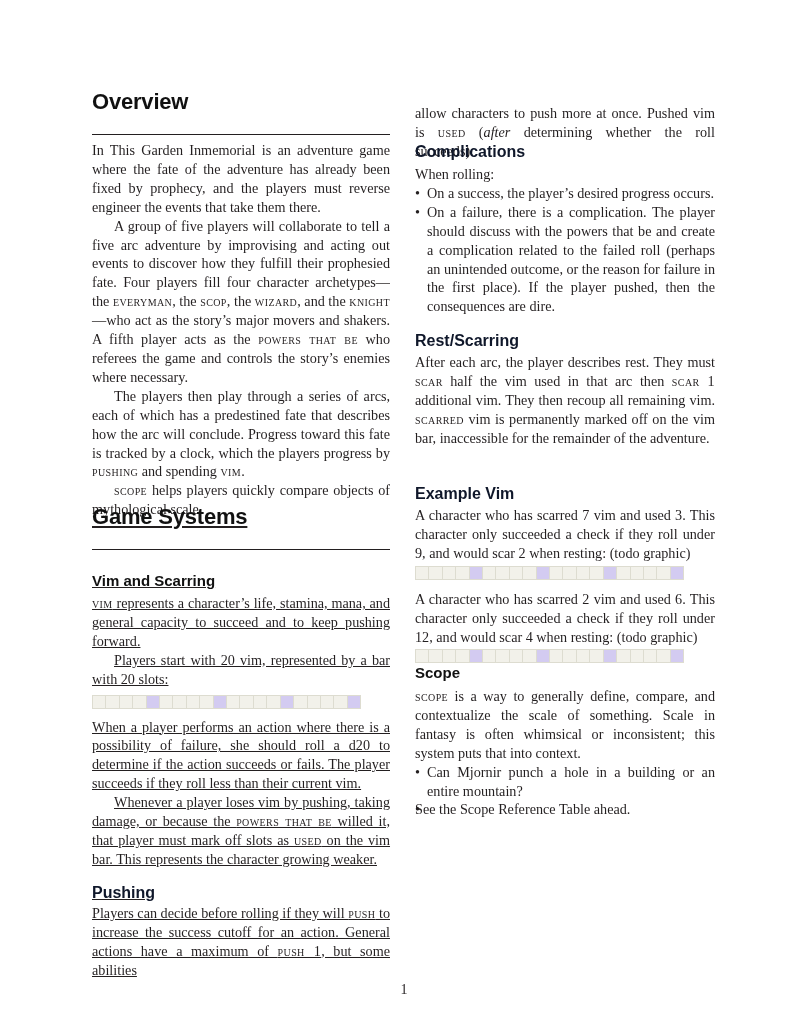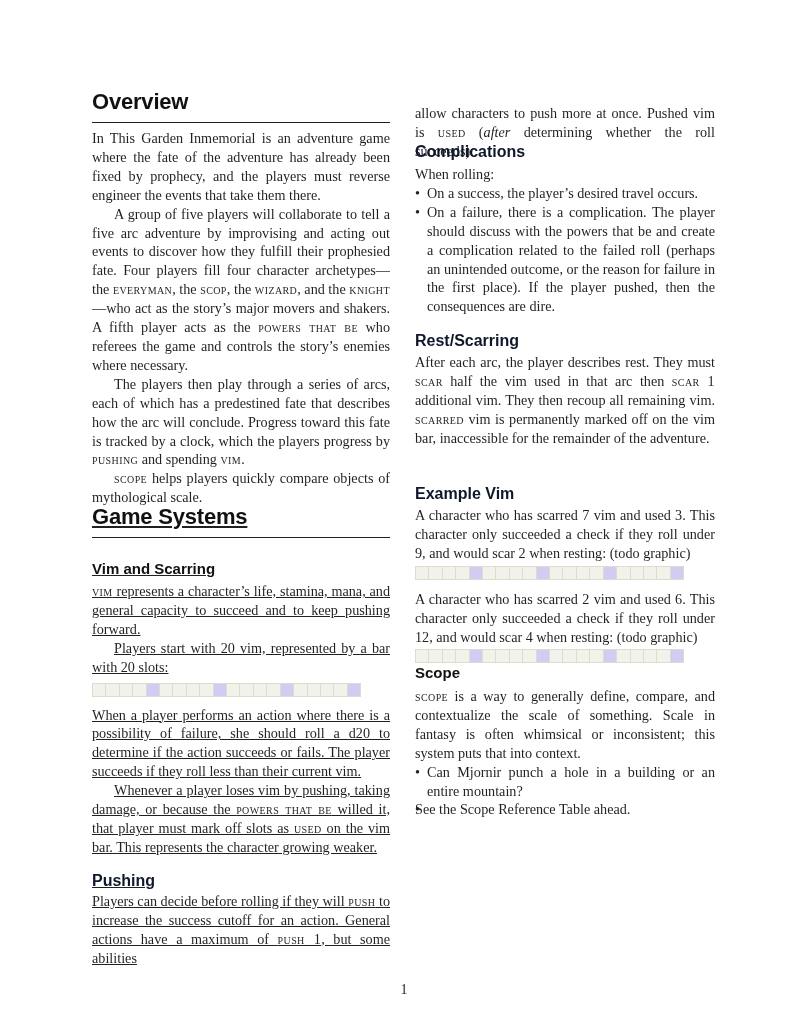--- a/index.html
+++ b/index.html
@@ -4,21 +4,21 @@
 <style>
   html, body { margin: 0; padding: 0; background: #ffffff; }
   body { width: 808px; height: 1035px; position: relative; overflow: hidden; color: #231f20; }
   .page { position: absolute; left: 0; top: 0; width: 808px; height: 1035px; }
   .col { position: absolute; top: 0; font-family: "Liberation Serif", "DejaVu Serif", serif; font-size: 14.2px; line-height: 18.9px; }
   .col-left { left: 92px; width: 298px; }
   .col-right { left: 415px; width: 300px; }
   p { margin: 0; text-align: justify; hyphens: auto; }
   p.indent { text-indent: 22px; }
   .sc { font-variant: small-caps; letter-spacing: 0.4px; }
-  h1 { font-family: "Liberation Sans", "DejaVu Sans", sans-serif; font-weight: bold; font-size: 22px; line-height: 26px; margin: 0; padding-bottom: 7px; border-bottom: 1.6px solid #231f20; color: #111; letter-spacing: -0.2px; }
+  h1 { font-family: "Liberation Sans", "DejaVu Sans", sans-serif; font-weight: bold; font-size: 22px; line-height: 26px; margin: 0; padding-bottom: 19px; border-bottom: 1.6px solid #231f20; color: #111; letter-spacing: -0.2px; }
   h2 { font-family: "Liberation Sans", "DejaVu Sans", sans-serif; font-weight: bold; font-size: 15px; line-height: 22px; margin: 0; color: #111; }
   h3 { font-family: "Liberation Sans", "DejaVu Sans", sans-serif; font-weight: bold; font-size: 16px; line-height: 20px; margin: 0; color: #0f172a; }
   ul { margin: 0; padding: 0; list-style: none; }
   ul li { position: relative; padding-left: 12px; text-align: justify; }
   ul li .bullet { position: absolute; left: 0; top: 0; }
   .vimbar { display: flex; height: 14px; width: 268px; }
   .slot { flex: 1 1 0; box-sizing: border-box; border: 1px solid #dddcd0; margin-right: -1px; background: #f2f1ea; }
   .slot.mark { background: #d3cbf1; }
   .pageno { position: absolute; left: 0; width: 808px; top: 982px; text-align: center; font-family: "Liberation Serif", "DejaVu Serif", serif; font-size: 14px; }
   .abs { position: absolute; left: 0; right: 0; }
@@ -83,21 +83,21 @@
 
     <div class="abs" style="top:104px;">
       <p><span>allow characters to push more at once. Pushed vim is </span><span class="sc">used</span><span> (</span><em>after</em><span> determining whether the roll succeeds).</span></p>
     </div>
 
     <div class="abs" style="top:142px;">
       <h3>Complications</h3>
       <div style="height:3px"></div>
       <p>When rolling:</p>
       <ul>
-        <li><span class="bullet">•</span><span>On a success, the player’s desired travel occurs.</span></li>
+        <li><span class="bullet">•</span><span>On a success, the player’s desired progress occurs.</span></li>
         <li><span class="bullet">•</span><span>On a failure, there is a complication. The player should discuss with the powers that be and create a complication related to the failed roll (perhaps an unintended outcome, or the reason for failure in the first place). If the player pushed, then the consequences are dire.</span></li>
       </ul>
     </div>
 
     <div class="abs" style="top:331px;">
       <h3>Rest/Scarring</h3>
       <div style="height:2px"></div>
       <p><span>After each arc, the player describes rest. They must </span><span class="sc">scar</span><span> half the vim used in that arc then </span><span class="sc">scar 1</span><span> additional vim. They then recoup all remaining vim. </span><span class="sc">scarred</span><span> vim is permanently marked off on the vim bar, inaccessible for the remainder of the adventure.</span></p>
     </div>
 

